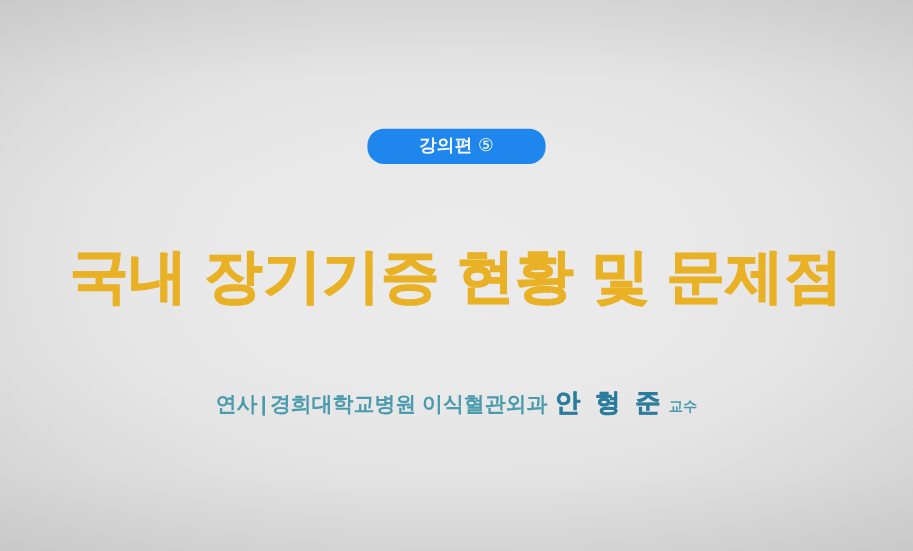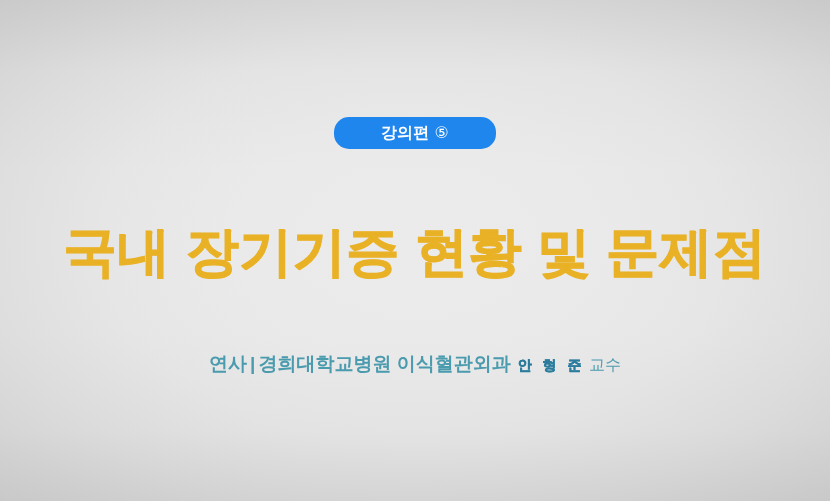--- a/index.html
+++ b/index.html
@@ -126,30 +126,30 @@
   .speaker .sep {
     margin: 0 3px;
   }
 
   .speaker .affiliation {
     margin-right: 7px;
   }
 
   .speaker .name {
     color: #2b7c9d;
-    font-size: 14px;
+    font-size: 23px;
     font-weight: 900;
     letter-spacing: 3.5px;
     -webkit-text-stroke: 0.5px #2b7c9d;
   }
 
   .speaker .honorific {
     margin-left: 4px;
-    font-size: 16px;
-    font-weight: 400;
+    font-size: 13px;
+    font-weight: 700;
     color: #4b9bae;
   }
 </style>
 </head>
 <body>
 
 <div class="slide">
   <div class="content">
 
     <div class="badge-row">

